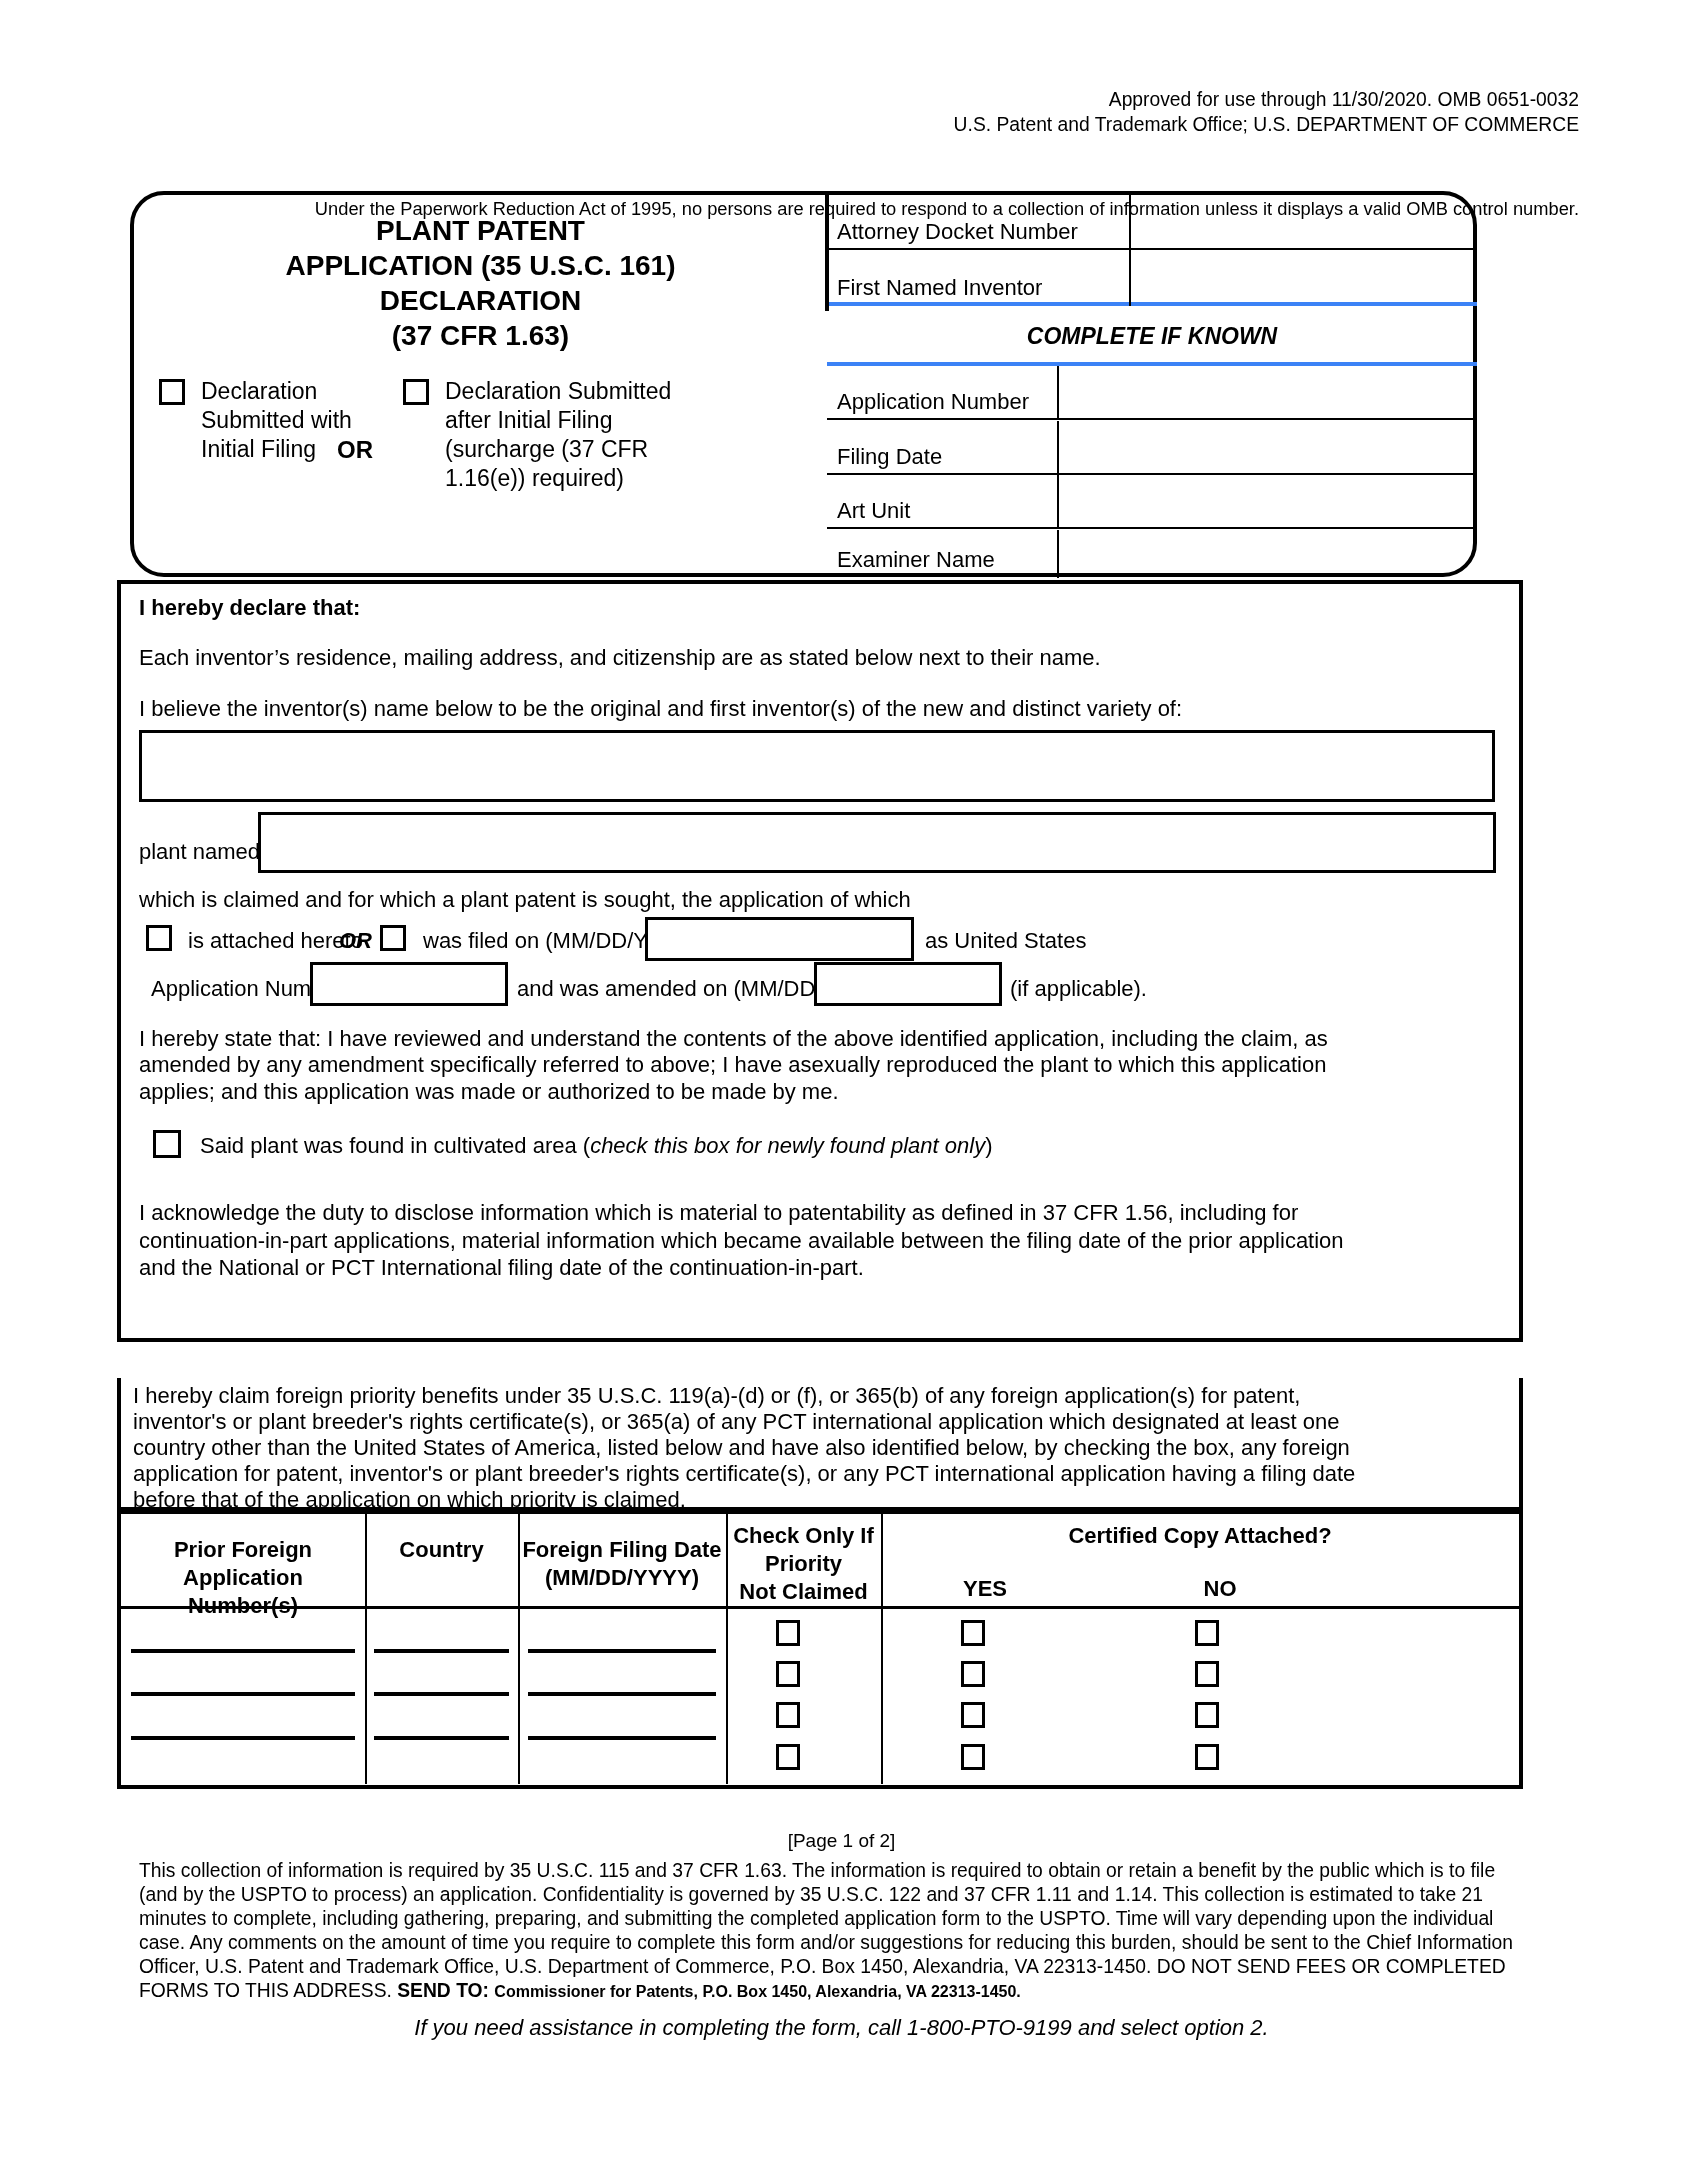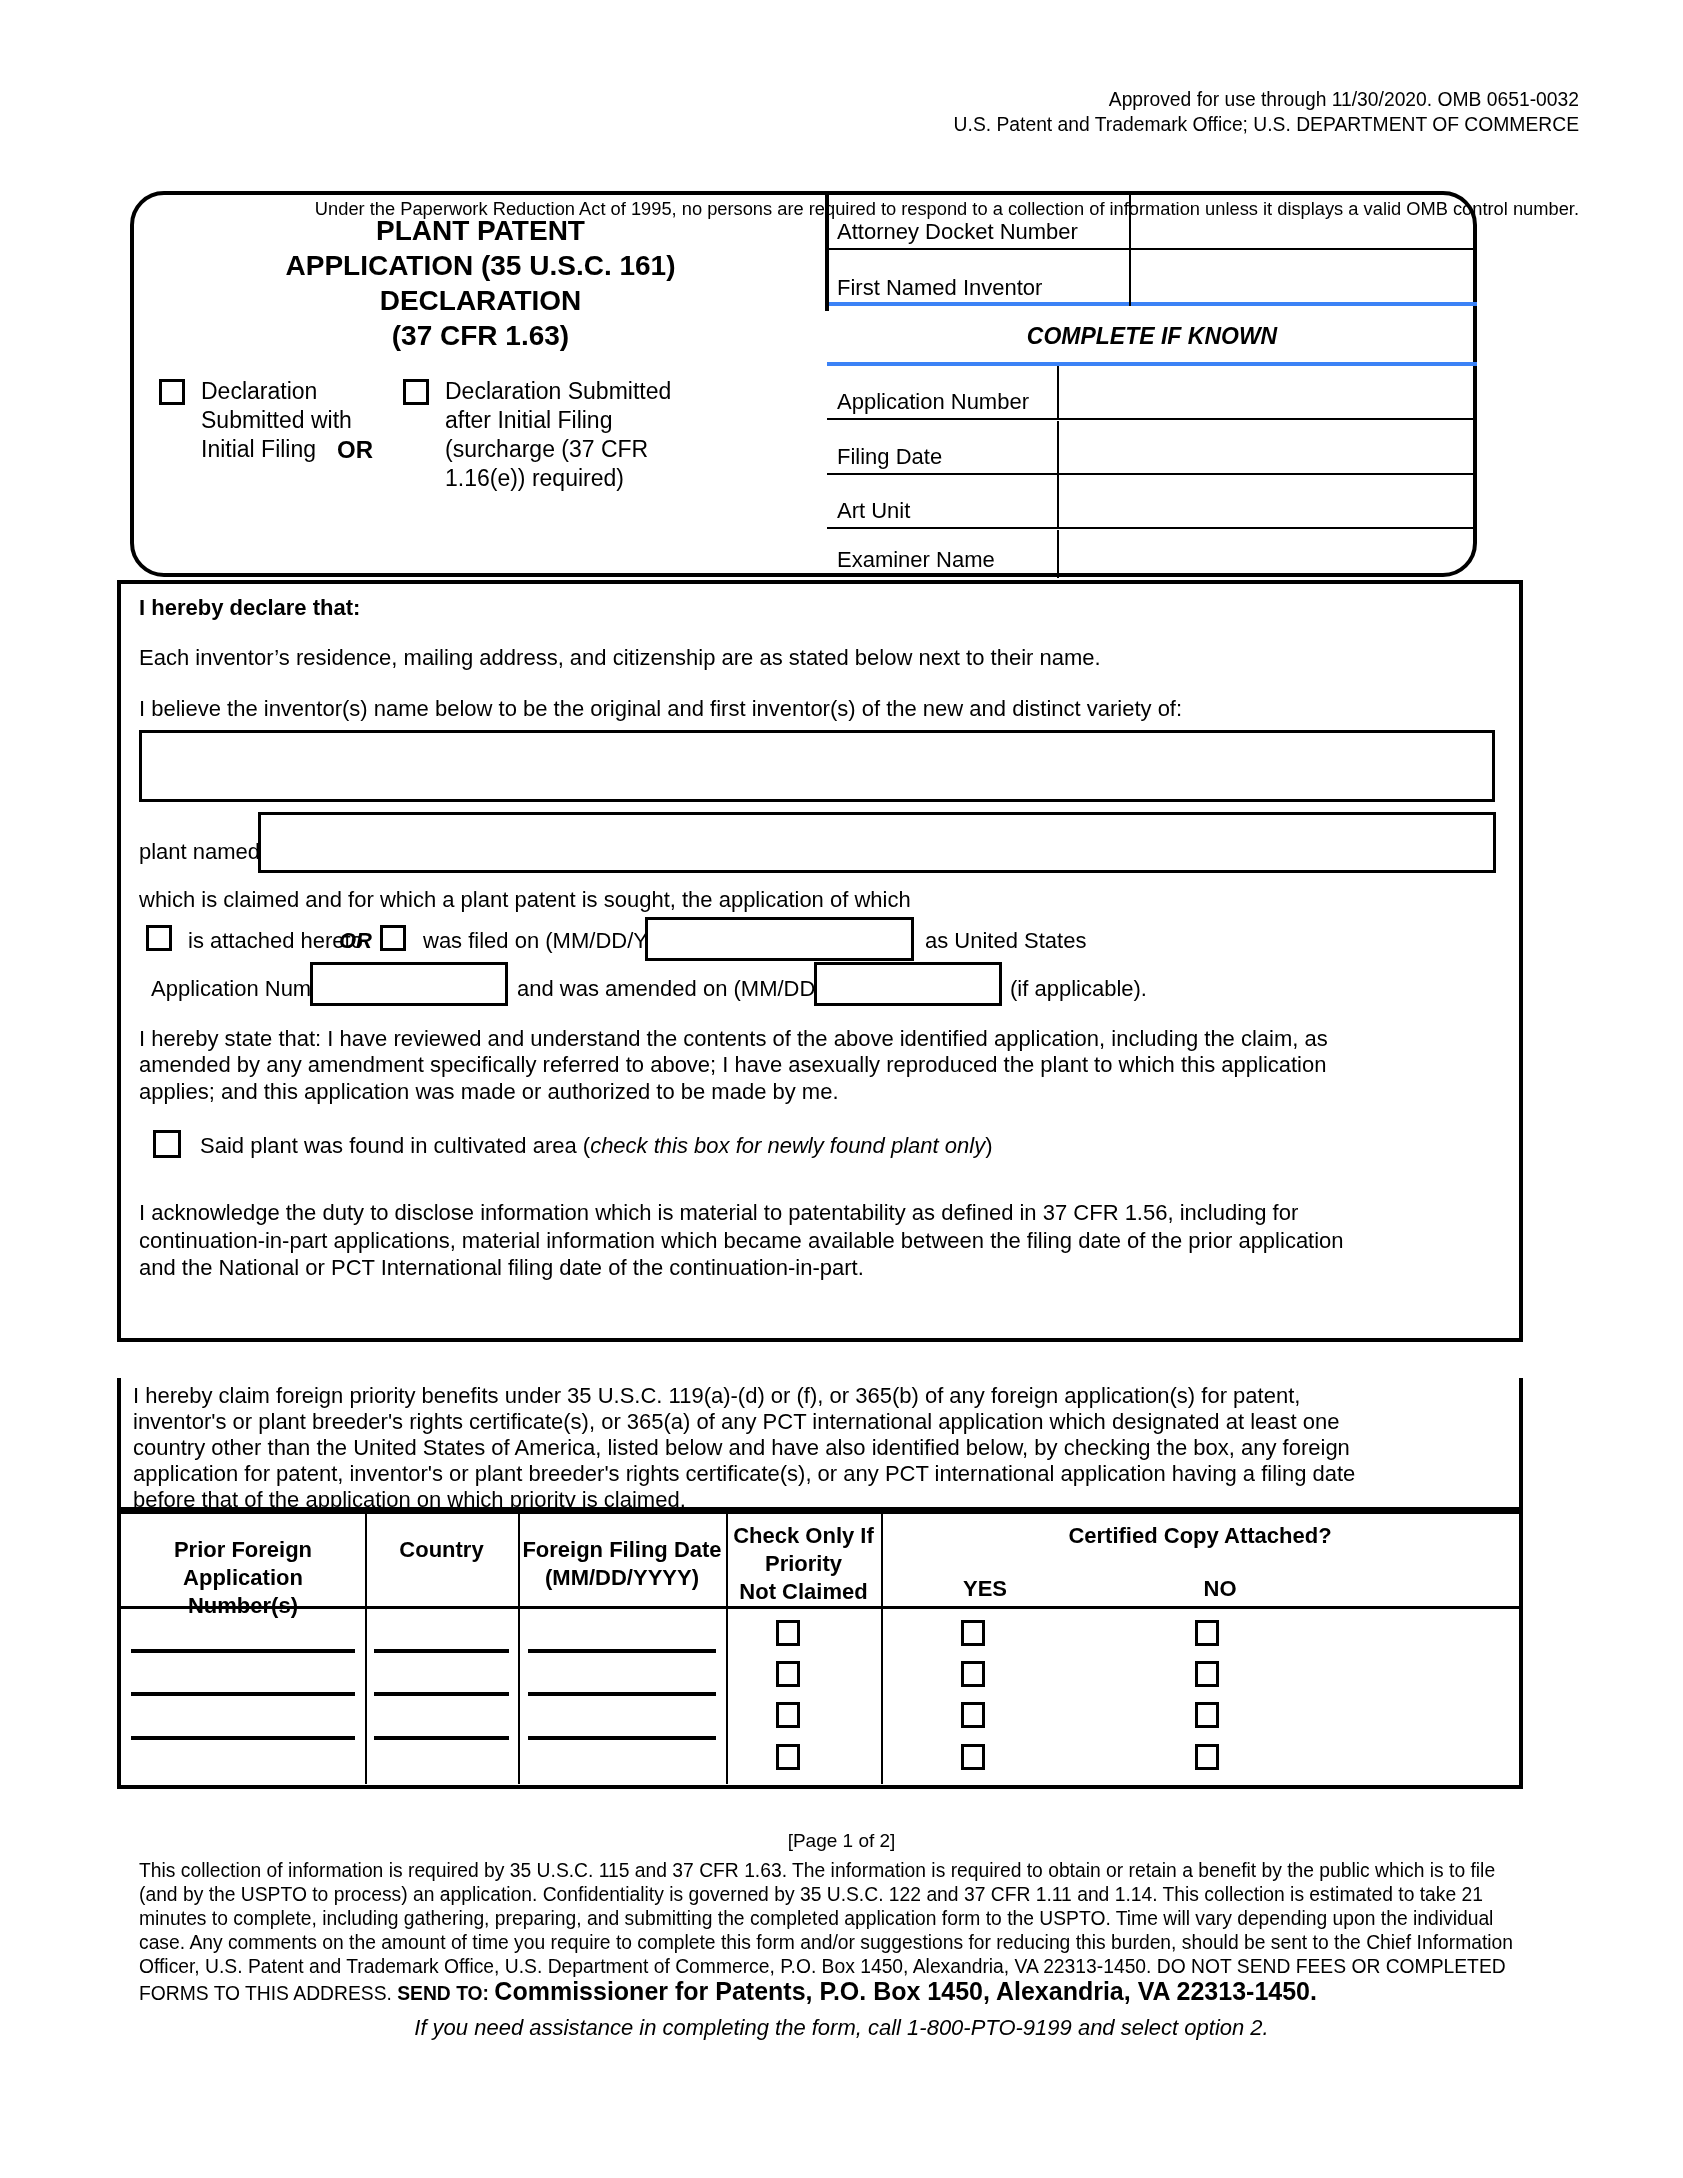--- a/index.html
+++ b/index.html
@@ -277,21 +277,21 @@
   .footer-para {
     position: absolute;
     left: 139px;
     top: 1859px;
     width: 1406px;
     font-size: 19.3px;
     line-height: 24px;
     text-align: left;
   }
   .footer-para .b { font-weight: bold; }
-  .footer-send { font-weight: bold; font-size: 25px; }
+  .footer-send { font-weight: bold; font-size: 16px; }
   .assist {
     position: absolute;
     left: 0;
     top: 2015px;
     width: 1683px;
     text-align: center;
     font-size: 22px;
     font-style: italic;
   }
 </style>

